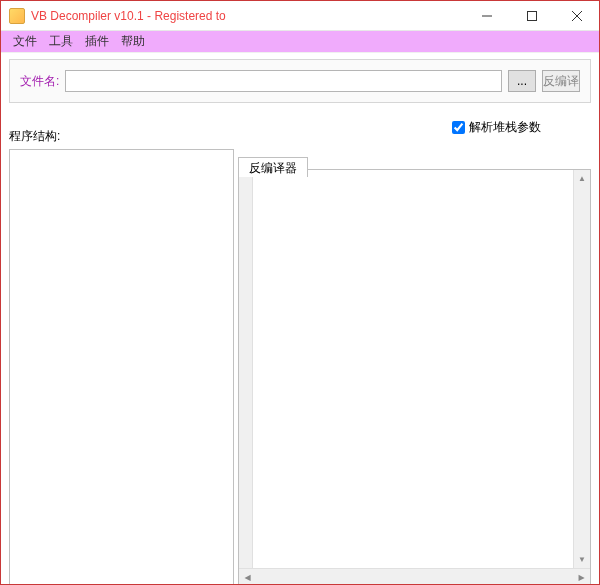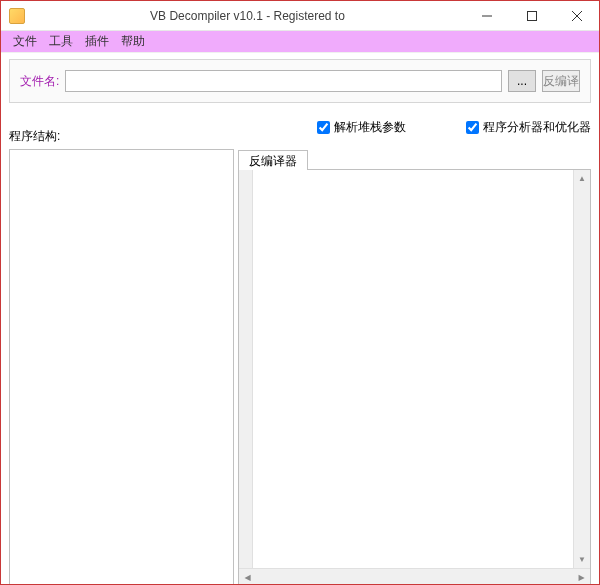--- a/index.html
+++ b/index.html
@@ -22,22 +22,21 @@
     }
     .titlebar .app-icon {
       width: 16px; height: 16px;
       margin-right: 6px;
       background: linear-gradient(135deg, #ffd966 0%, #ffb84d 100%);
       border: 1px solid #d9a23d;
       border-radius: 2px;
     }
     .titlebar .title-text {
       flex: 1;
-      color: #404040;
-      text-align: center;
+      color: #ef4444;
     }
     .win-controls {
       display: flex;
       height: 100%;
     }
     .win-btn {
       width: 45px;
       height: 100%;
       display: flex;
       align-items: center;
@@ -122,21 +121,21 @@
       display: flex;
       height: 20px;
     }
     .tab {
       border: 1px solid #c0c0c0;
       border-bottom: none;
       background: #fff;
       padding: 2px 10px 0 10px;
       font-size: 12px;
       position: relative;
-      top: 1px;
+      top: 8px;
       z-index: 2;
     }
     .code-panel {
       flex: 1;
       border: 1px solid #c0c0c0;
       background: #fff;
       position: relative;
       display: flex;
       flex-direction: column;
     }
@@ -227,24 +226,20 @@
 </div>
 
 <div class="options-row">
   <span class="struct-label">程序结构:</span>
   <span class="options-spacer"></span>
   <label class="checkbox-wrap">
     <input type="checkbox" checked="" style="">
     <span>解析堆栈参数</span>
   </label>
   <span style="width:40px"></span>
-  <label class="checkbox-wrap">
-    <input type="checkbox" checked="" style="">
-    <span>程序分析器和优化器</span>
-  </label>
 </div>
 
 <div class="main-area">
   <div class="tree-panel"></div>
   <div class="right-panel">
     <div class="tab-row">
       <div class="tab">反编译器</div>
     </div>
     <div class="code-panel">
       <div class="code-body">

